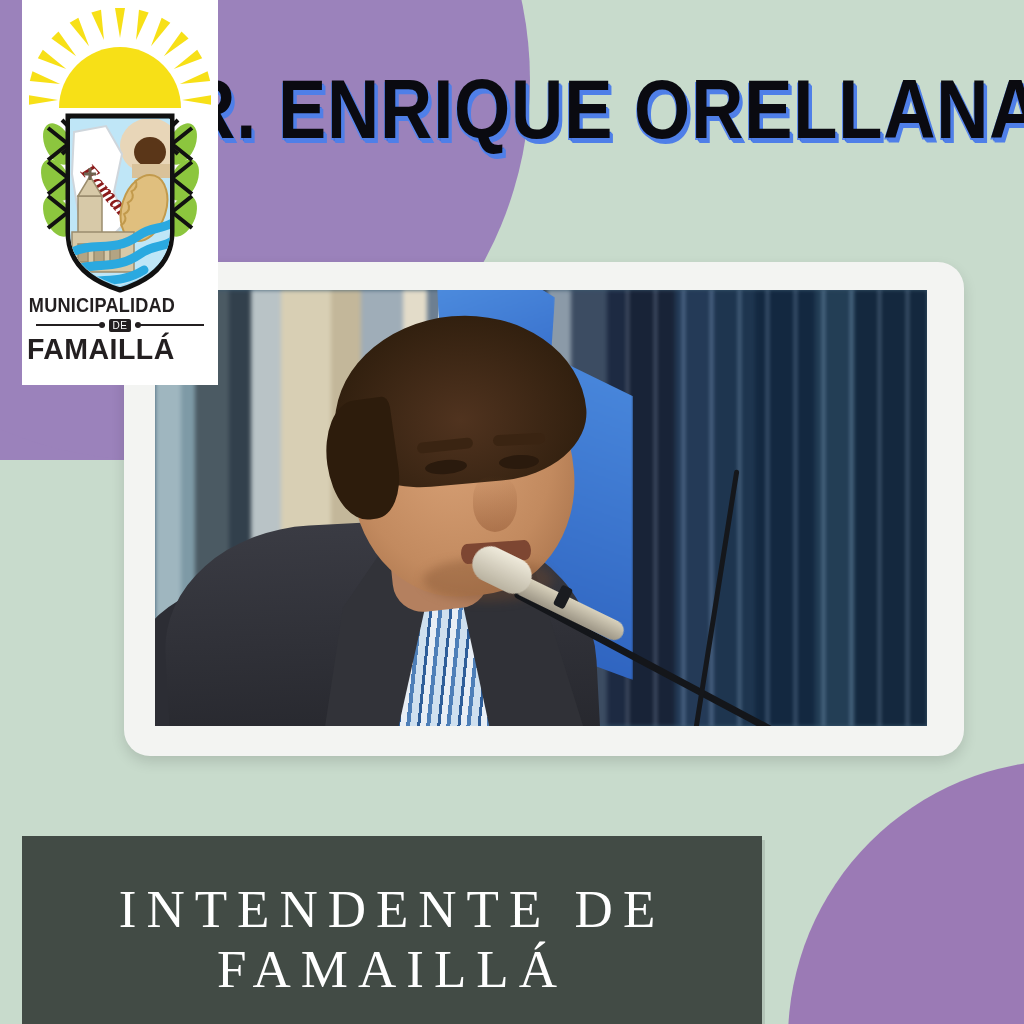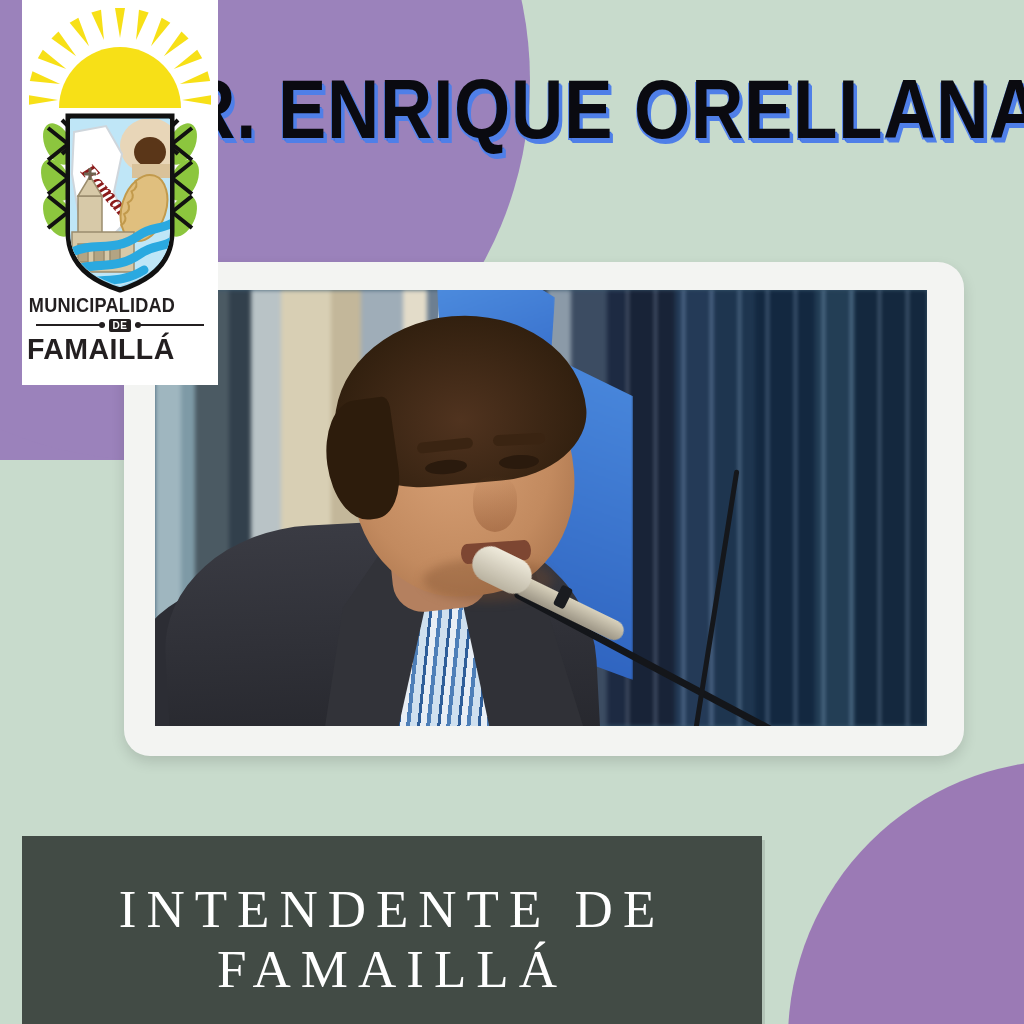--- a/index.html
+++ b/index.html
@@ -51,21 +51,21 @@
   .logo-de-row{
     display:flex;align-items:center;justify-content:center;
     gap:4px;margin:3px 0 2px 0;padding:0 14px;
   }
   .logo-rule{flex:1;height:2px;background:#231f20;position:relative;}
   .logo-rule::after{content:"";position:absolute;width:6px;height:6px;background:#231f20;
     border-radius:50%;top:-2px;}
   .logo-rule.l::after{right:0;}
   .logo-rule.r::after{left:0;}
   .logo-de{
-    font-weight:bold;font-size:10px;color:#ffffff;background:#231f20;
+    font-weight:normal;font-size:10px;color:#ffffff;background:#231f20;
     padding:1px 4px;border-radius:2px;letter-spacing:0.5px;
   }
   .logo-fam{
     font-family:"Liberation Sans", sans-serif;
     font-weight:bold;font-size:30px;color:#231f20;
     transform:scaleX(0.95);line-height:1;letter-spacing:0.5px;
   }
 
   
   .headline{

